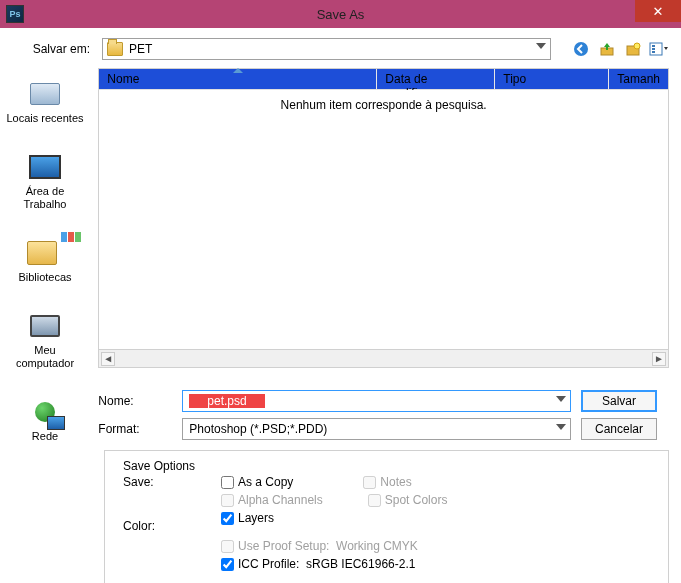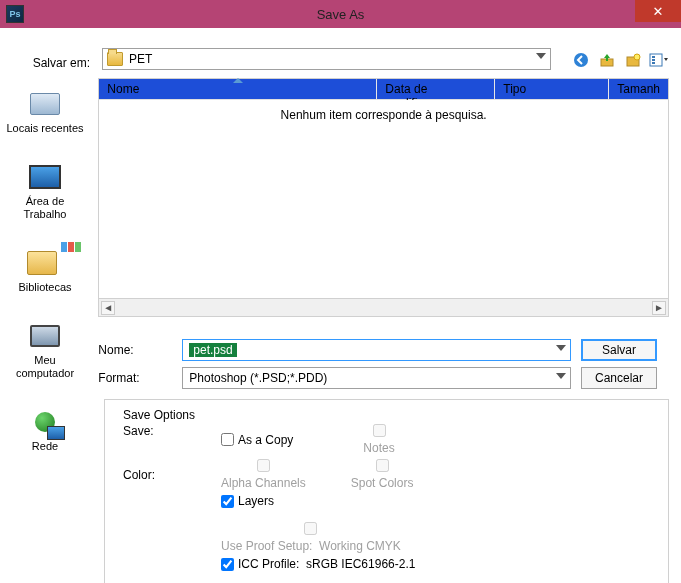--- a/index.html
+++ b/index.html
@@ -53,22 +53,22 @@
   }
   .dialog {
     background: #fff;
     height: 555px;
     margin: 0;
     display: flex;
     flex-direction: column;
   }
   .top-row {
     display: flex;
-    align-items: flex-end;
-    padding: 20px 12px 8px 12px;
+    align-items: center;
+    padding: 10px 12px 8px 12px;
     gap: 6px;
   }
   .top-row .lbl { width: 78px; text-align: right; margin-right: 6px; }
   .folder-select {
     flex: 1;
     height: 22px;
     border: 1px solid #a0a0a0;
     background: #fff;
     display: flex;
     align-items: center;
@@ -102,31 +102,31 @@
   .list-header .col.sorted::after { content:""; position:absolute; top:-1px; left:50%; transform:translateX(-50%); width:0;height:0;border-left:5px solid transparent;border-right:5px solid transparent;border-bottom:5px solid #5a9bd4;}
   .list-body { flex:1; border:1px solid #d0d0d0; border-top:none; background:#fff; position:relative;}
   .empty-msg { text-align:center; padding-top:8px; color:#000;}
   .hscroll { height:18px; border:1px solid #d0d0d0; border-top:none; background:#f0f0f0; display:flex; align-items:center; justify-content:space-between; padding:0 2px;}
   .hscroll span { width:14px; height:14px; display:flex; align-items:center; justify-content:center; background:#f6f6f6; border:1px solid #ccc; cursor:pointer; font-size:10px; color:#555;}
   .form-rows { padding:8px 12px 0 104px;}
   .form-row { display:flex; align-items:center; margin-bottom:6px; gap:10px;}
   .form-row .flabel { width:74px;}
   .combo { flex:1; height:22px; border:1px solid #a0a0a0; background:#fff; display:flex; align-items:center; padding:0 6px; position:relative;}
   .combo.highlight { border:1px solid #3399ff;}
-  .combo .sel { background:#15803d; color:#fff; padding:0 4px;}
+  .combo .sel { background:#ef4444; color:#fff; padding:0 18px;}
   .combo .arrow { position:absolute; right:4px; top:5px; width:0;height:0;border-left:5px solid transparent;border-right:5px solid transparent;border-top:6px solid #555;}
   .btn { width:76px; height:22px; border:1px solid #a0a0a0; background:#f6f6f6; cursor:pointer; font-size:12px; text-align:center;}
   .btn.primary { border:2px solid #3399ff; line-height:18px;}
   .options { border:1px solid #d0d0d0; border-bottom:none; padding:8px 18px; display:flex;}
   .options .olabels { width:98px;}
   .options .ocontent { flex:1;}
   .opt-title { margin-bottom:2px;}
   .chk-row { display:flex; gap:70px; margin-bottom:4px;}
   .chk { display:flex; align-items:center; gap:4px; color:#000;}
-  .chk.disabled { color:#a0a0a0;flex-direction:column;}
+  .chk.disabled { color:#a0a0a0;}
   .chk input { width:13px; height:13px;}
   .color-sec { margin-top:12px;}
 </style>
 </head>
 <body>
 
 <div class="titlebar">
   <div class="ps-icon">Ps</div>
   <div class="title-text">Save As</div>
   <div class="close-btn">✕</div>

